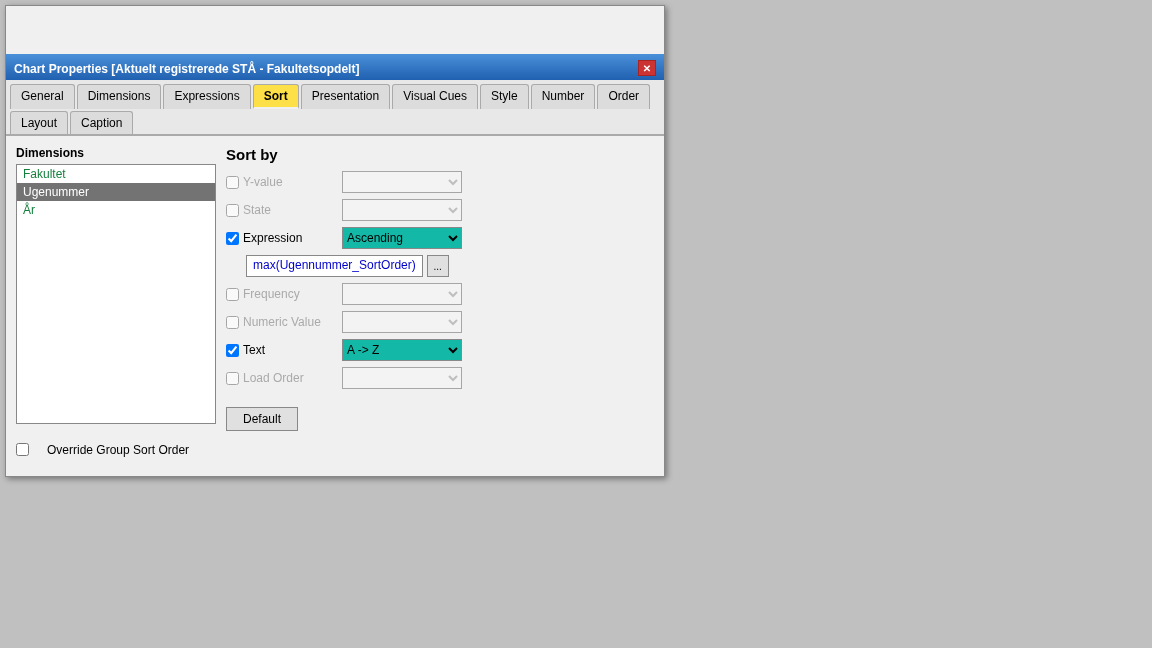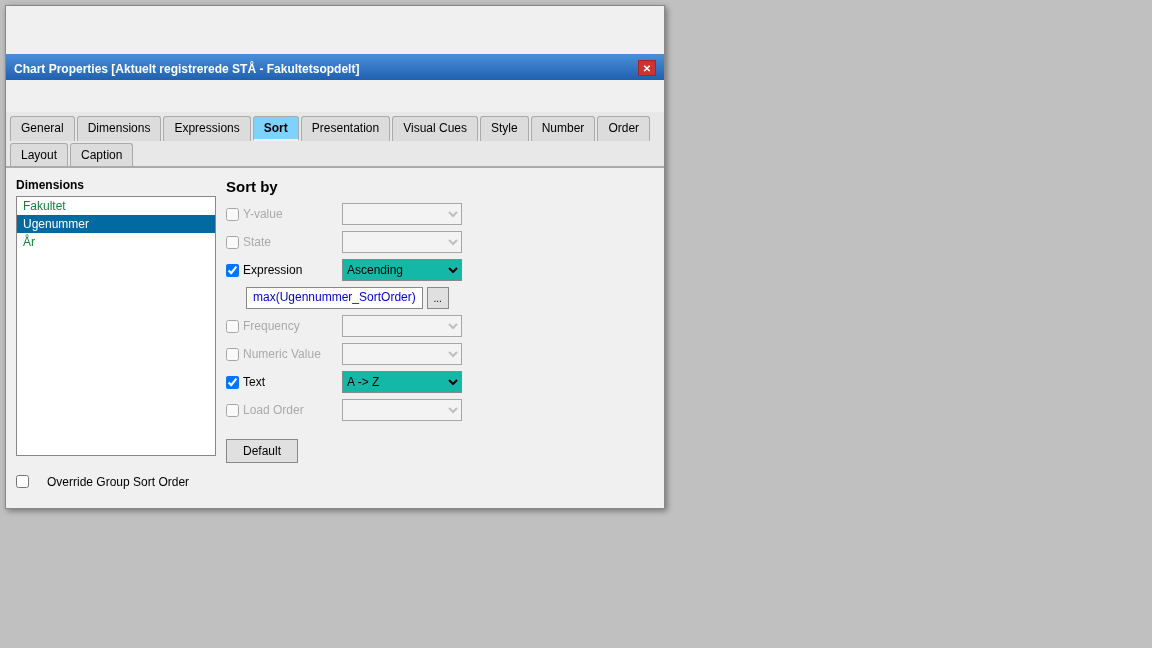--- a/index.html
+++ b/index.html
@@ -45,34 +45,33 @@
       justify-content: center;
       cursor: pointer;
     }
     .tab-bar {
       display: flex;
       flex-wrap: wrap;
       background: #e8e8e8;
       border-bottom: 2px solid #aaa;
       padding: 4px 0 0 4px;
       gap: 2px;
-      margin-top: 32px;
     }
     .tab {
       padding: 4px 10px;
       background: #dcdcdc;
       border: 1px solid #aaa;
       border-bottom: none;
       cursor: pointer;
       font-size: 12px;
       color: #000;
       border-radius: 3px 3px 0 0;
     }
     .tab.active {
-      background: #7dd3fc;
+      background: #fde047;
       border-bottom: 2px solid #f0f0f0;
       font-weight: bold;
       z-index: 1;
     }
     .content {
       padding: 10px;
       background: #f0f0f0;
       min-height: 340px;
     }
     .two-col {
@@ -98,21 +97,21 @@
       height: 260px;
       overflow-y: auto;
     }
     .list-item {
       padding: 2px 6px;
       cursor: pointer;
       color: #15803d;
       font-size: 12px;
     }
     .list-item.selected {
-      background: #0369a1;
+      background: #737373;
       color: white;
     }
     .sort-by-label {
       font-size: 15px;
       font-weight: bold;
       margin-bottom: 8px;
     }
     .sort-row {
       display: flex;
       align-items: center;

